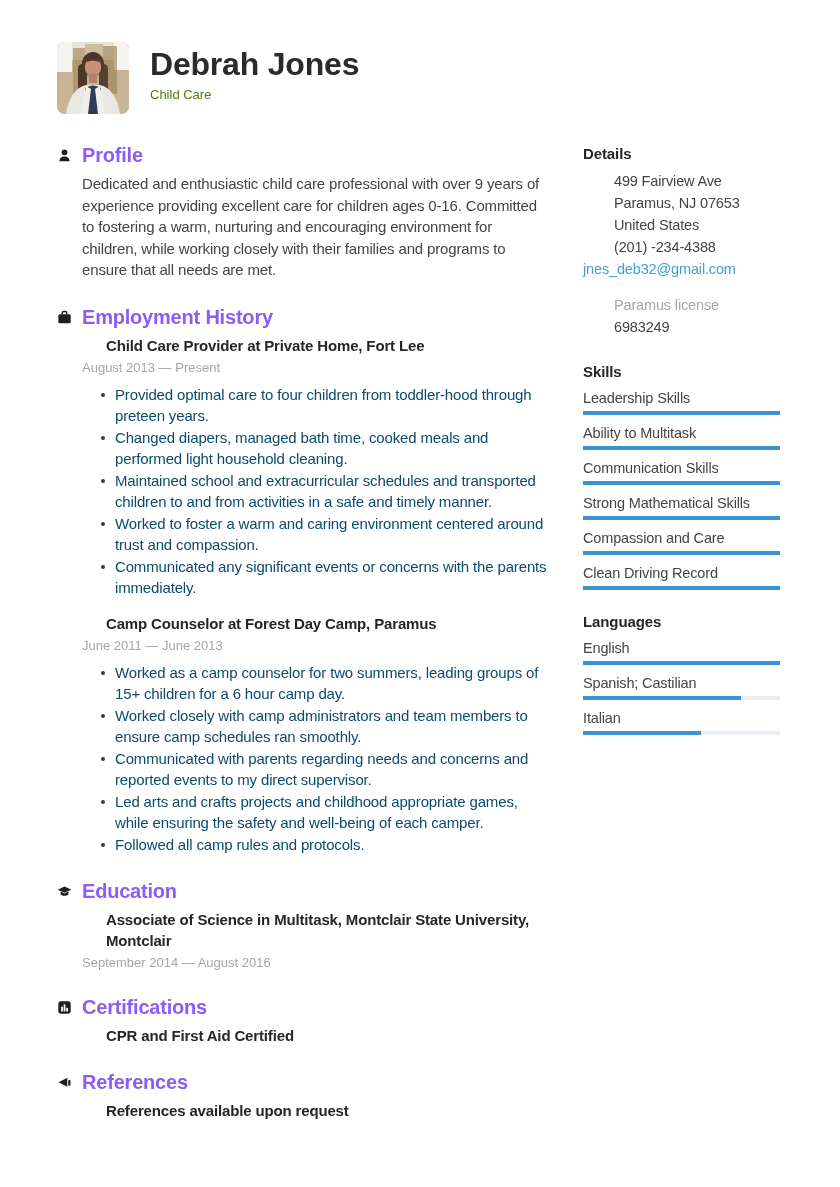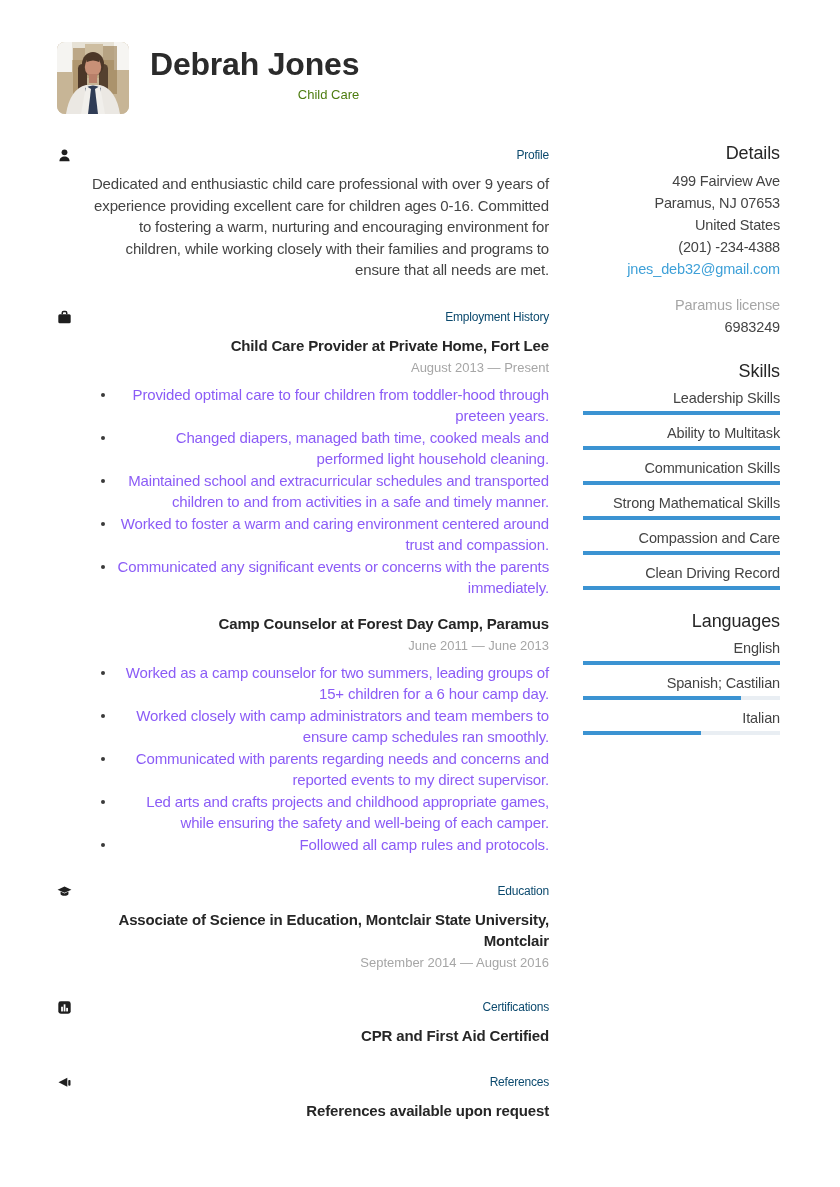--- a/index.html
+++ b/index.html
@@ -1,48 +1,48 @@
 <!DOCTYPE html>
 <html><head>
 <meta charset="utf-8">
 <style>
   * { box-sizing: border-box; margin: 0; padding: 0; }
   html,body { background:#ffffff; }
   .page {
     width: 840px; height: 1187px; margin: 0 auto; background: #fff;
     font-family: "Liberation Sans", "DejaVu Sans", sans-serif;
-    color: #444; overflow: hidden; position: relative; text-align: right;
+    color: #444; overflow: hidden; position: relative;
     --accent:#3b93d2; --link:#3ea0d8; --track:#e9eef3;
   }
   
   .header { display:flex; align-items:flex-start; padding:42px 0 0 57px; }
   .photo { width:72px; height:72px; border-radius:8px; overflow:hidden; flex:0 0 72px; background:#cdbfa8; }
   .photo svg { display:block; }
   .name-block { margin-left:21px; padding-top:4px; }
   .name { font-size:32px; line-height:37px; font-weight:700; color:#2b2b2b; letter-spacing:-0.2px; }
   .subtitle { font-size:13px; color:#4d7c0f; margin-top:4px; }
   
   .columns { display:flex; align-items:flex-start; padding:30px 0 0 57px; }
   .main { width:492px; }
   .sidebar { width:197px; margin-left:34px; }
   
   .section { position:relative; padding-left:25px; margin-bottom:25px; }
   .sec-icon { position:absolute; left:0; top:4px; width:15px; height:15px; }
   .sec-icon svg { display:block; width:15px; height:15px; }
-  h2 { font-size:12px; line-height:23px; font-weight:400; color:#0c4a6e; margin-bottom:6px; letter-spacing:-0.2px; }
+  h2 { font-size:20px; line-height:23px; font-weight:700; color:#8b5cf6; margin-bottom:6px; letter-spacing:-0.2px; }
   .body-text { font-size:15px; line-height:21.5px; color:#444; letter-spacing:-0.15px; max-width:470px; }
   .job { margin-bottom:14px; }
   .job-title, .degree, .plain-strong { font-size:15px; line-height:21px; font-weight:700; color:#262626; letter-spacing:-0.15px; max-width:470px; margin-bottom:3px;margin-left:24px; }
   .dates { font-size:13px; line-height:17px; color:#a6a6a6; margin-bottom:8px; }
   ul.bullets { list-style:none; }
-  li.bullet { position:relative; padding-left:33px; font-size:15px; line-height:21.5px; color:#8b5cf6; letter-spacing:-0.15px; }
+  li.bullet { position:relative; padding-left:33px; font-size:15px; line-height:21.5px; color:#0c4a6e; letter-spacing:-0.15px; }
   li.bullet .dot { position:absolute; left:19px; top:9px; width:4px; height:4px; border-radius:50%; background:#3a3a3a; }
   
   .side-sec { margin-bottom:22px; }
-  .side-head { font-size:18px; line-height:19px; font-weight:400; color:#262626; margin-bottom:7px; letter-spacing:-0.1px; }
+  .side-head { font-size:15px; line-height:19px; font-weight:700; color:#262626; margin-bottom:7px; letter-spacing:-0.1px; }
   .side-line { font-size:14.5px; line-height:22px; color:#444; letter-spacing:-0.15px;margin-left:31px; }
   .email-link { font-size:14.5px; line-height:22px; color:var(--link); text-decoration:none; display:inline-block; letter-spacing:-0.15px; }
   .muted { color:#a6a6a6; }
   .sub-block { margin-top:14px; }
   .meter-item { margin-bottom:8px; }
   .meter-label { font-size:14.5px; line-height:20px; color:#444; letter-spacing:-0.15px; margin-bottom:3px; max-width:197px; }
   .bar { height:4px; background:var(--track); position:relative; overflow:hidden; }
   .bar-fill { position:absolute; left:0; top:0; bottom:0; background:var(--accent); }
 </style>
 </head>
@@ -128,21 +128,21 @@
       </div>
 
       <div class="section">
         <span class="sec-icon">
           <svg viewBox="0 0 16 16" fill="#1f1f1f">
               <path d="M8 2.6 15.4 6 8 9.4.6 6z"></path>
               <path d="M3.8 8.1v2.5c0 1.1 1.9 2 4.2 2s4.2-.9 4.2-2V8.1L8 10.1z"></path>
             </svg>
         </span>
         <h2>Education</h2>
-        <div class="degree">Associate of Science in Education, Montclair State University, Montclair</div>
+        <div class="degree">Associate of Science in Multitask, Montclair State University, Montclair</div>
         <div class="dates">September 2014 — August 2016</div>
       </div>
 
       <div class="section">
         <span class="sec-icon">
           <svg viewBox="0 0 16 16">
               <rect x="1.4" y="1.4" width="13.2" height="13.2" rx="2.6" fill="#1f1f1f"></rect>
               <rect x="4.4" y="7.2" width="1.9" height="5" fill="#fff"></rect>
               <rect x="7.1" y="4.6" width="1.9" height="7.6" fill="#fff"></rect>
               <rect x="9.8" y="8.4" width="1.9" height="3.8" fill="#fff"></rect>

